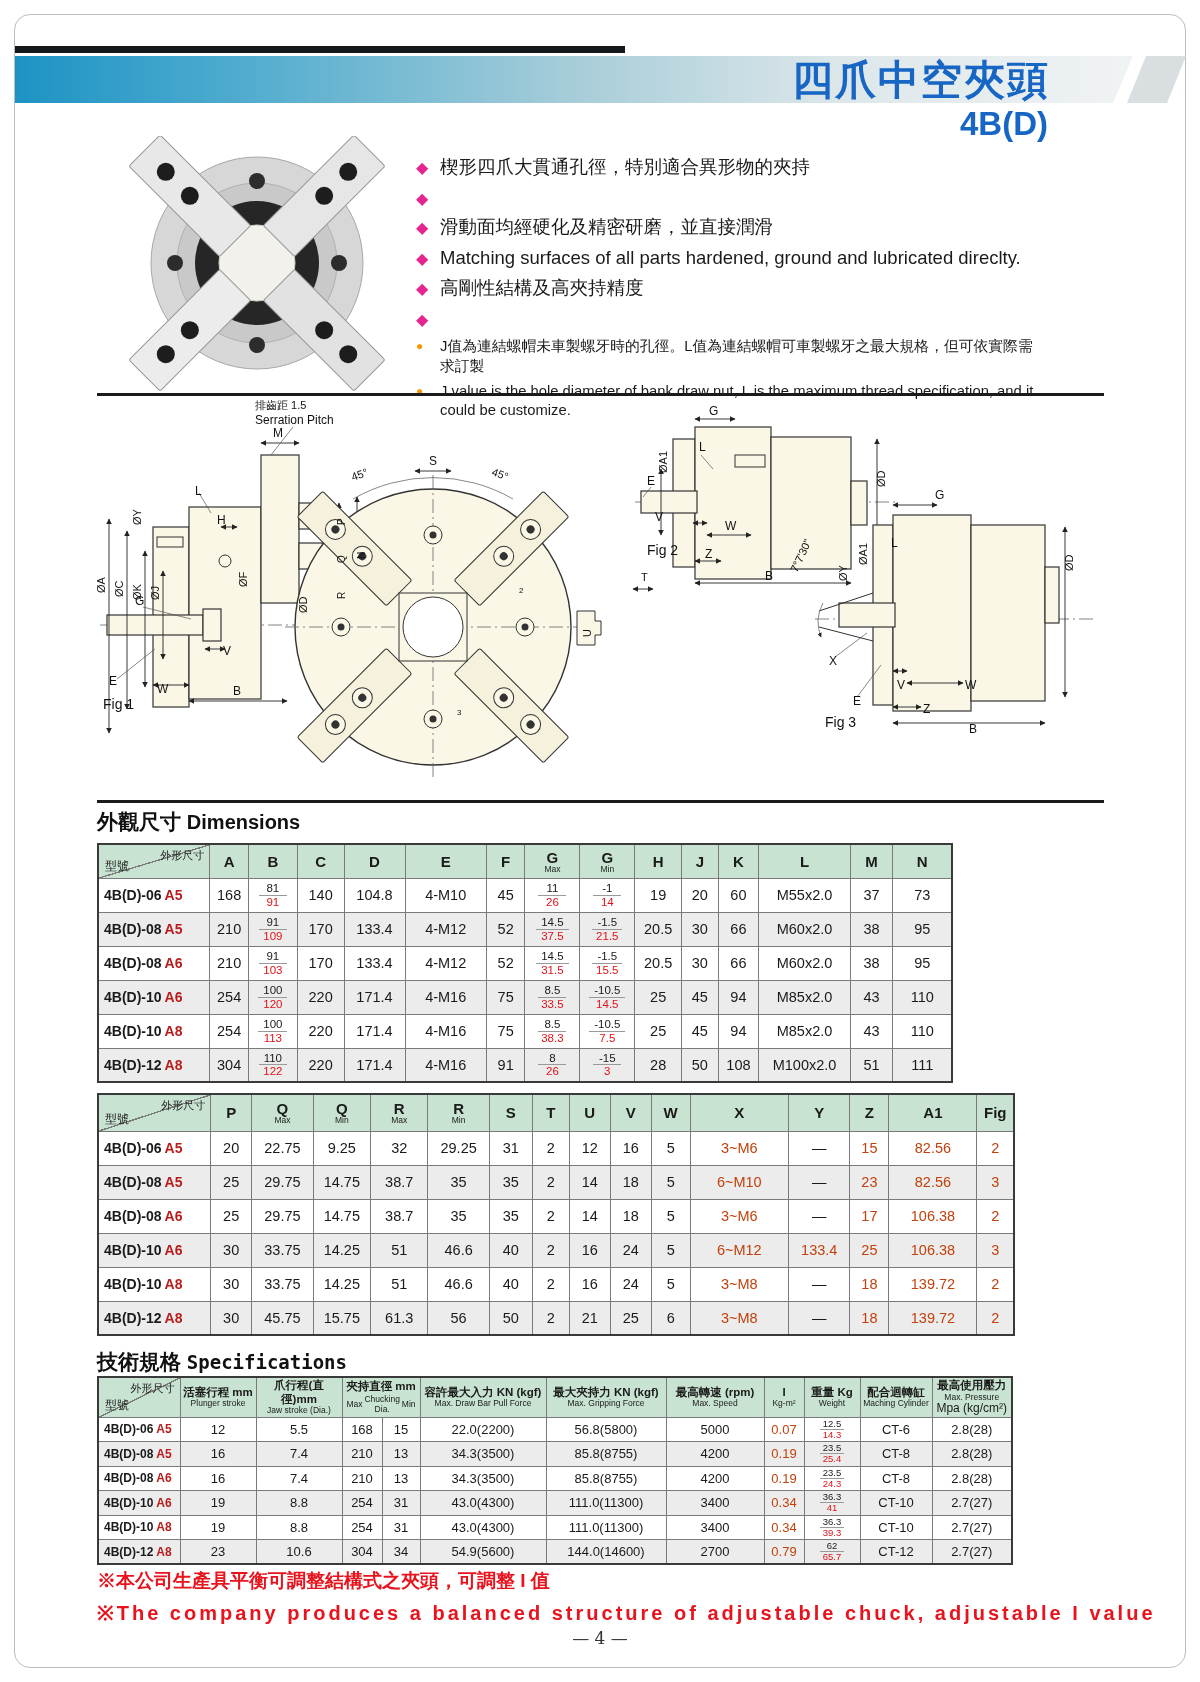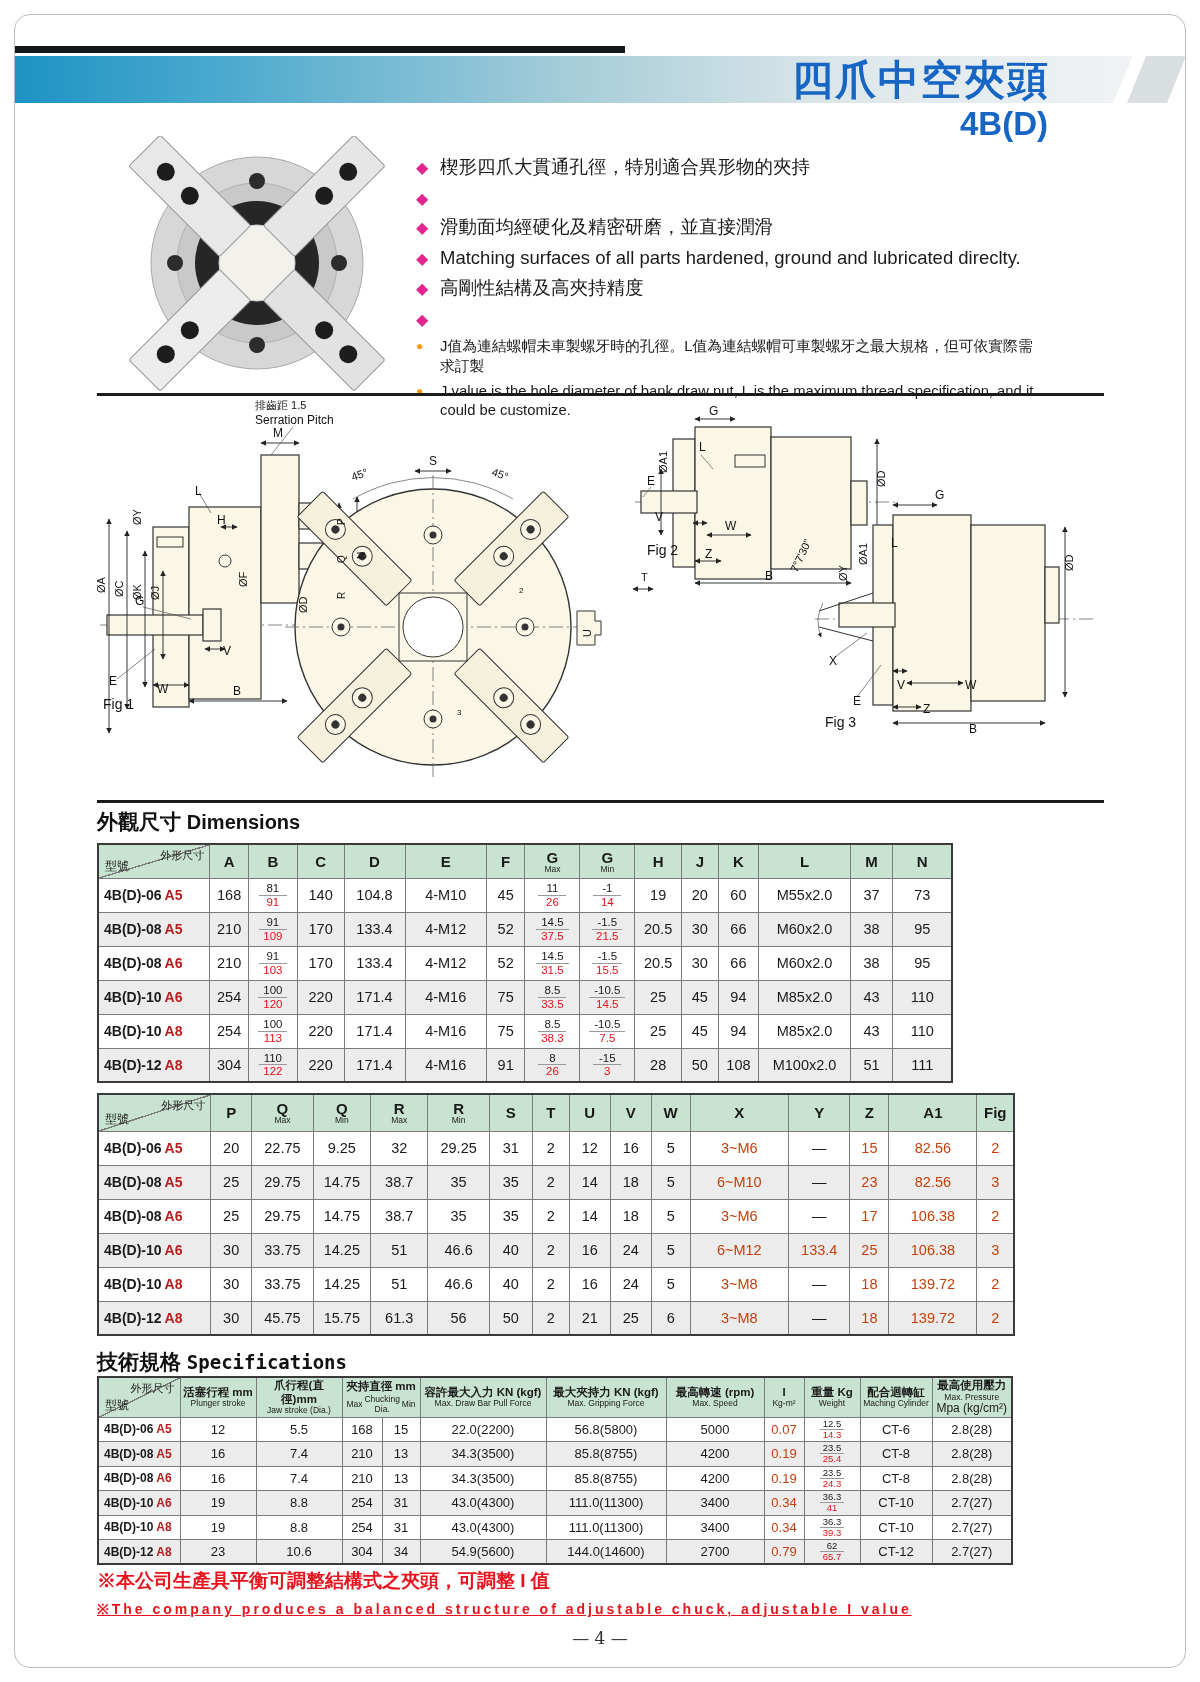--- a/index.html
+++ b/index.html
@@ -73,21 +73,21 @@
   #table3 th .minmax .mid { font-size:8.5px; }
 
   th.corner { position:relative; padding:0;
     background-color:#c8e3d1;
     background-image:linear-gradient(to bottom right, transparent calc(50% - .7px), #7a7a7a calc(50% - .7px), #7a7a7a calc(50% + .7px), transparent calc(50% + .7px)); }
   .corner-top { position:absolute; top:3px; right:5px; font-size:11px; font-weight:normal; }
   .corner-bottom { position:absolute; bottom:3px; left:6px; font-size:12px; font-weight:normal; }
 
   .notes { position:absolute; left:97px; top:1568px; color:#e8131d; font-weight:bold; }
   .notes .nz { font-size:19px; margin-bottom:5px; }
-  .notes .ne { font-size:14px; letter-spacing:3px;text-decoration:underline; }
+  .notes .ne { font-size:20px; letter-spacing:3px; }
   .page-num { position:absolute; left:0; top:1628px; width:1200px; text-align:center;
     font-size:17px; color:#333; font-family:"DejaVu Serif", serif; }
 
   svg text { font-family:"Liberation Sans", sans-serif; fill:#111; }
 </style>
 </head>
 <body>
 
 <div class="frame"></div>
 <div class="top-strip"></div>

